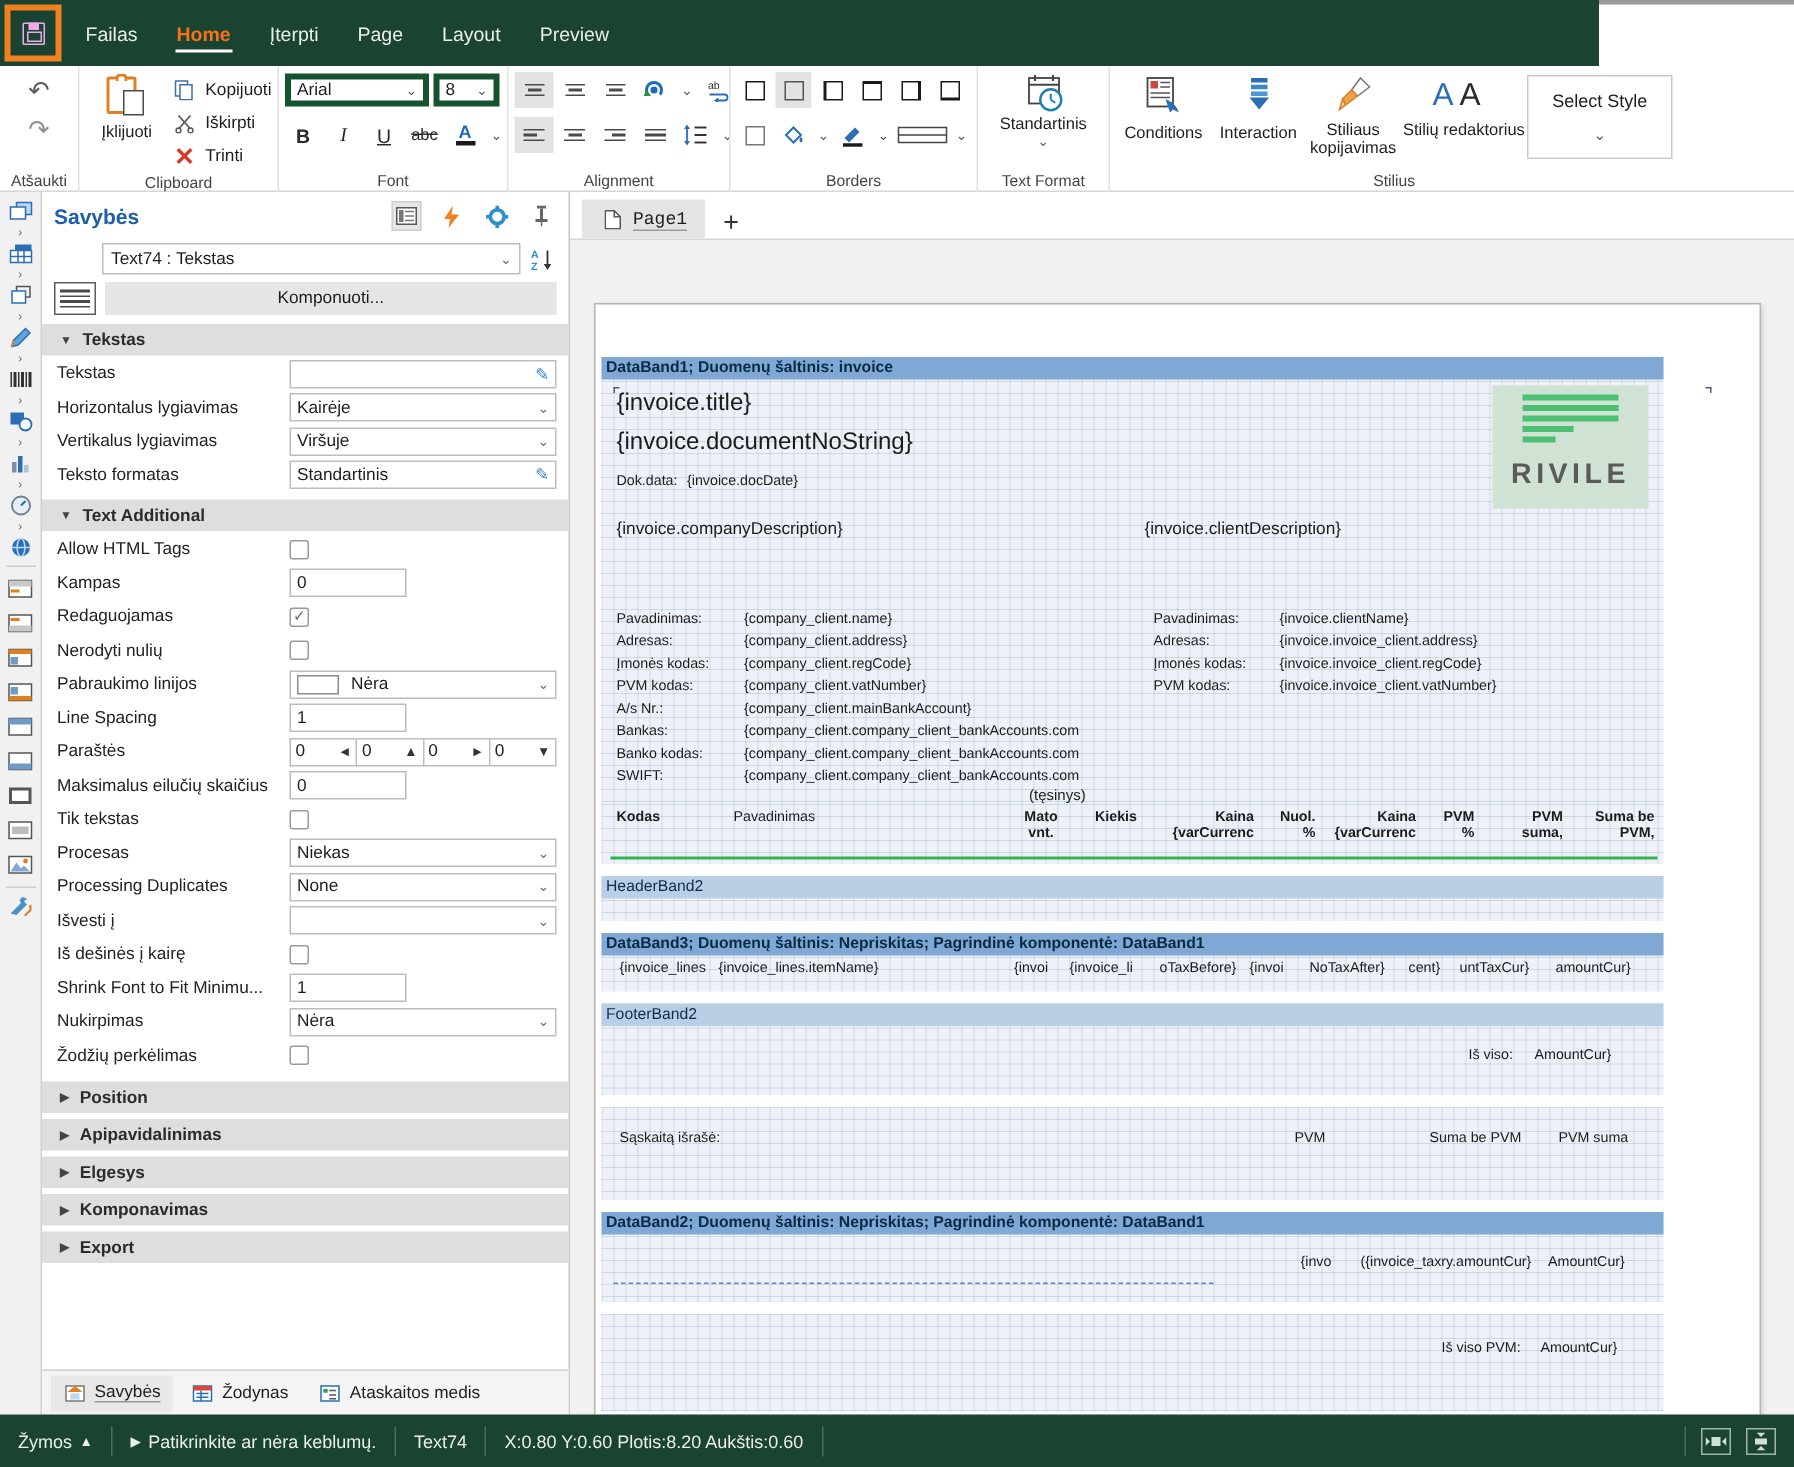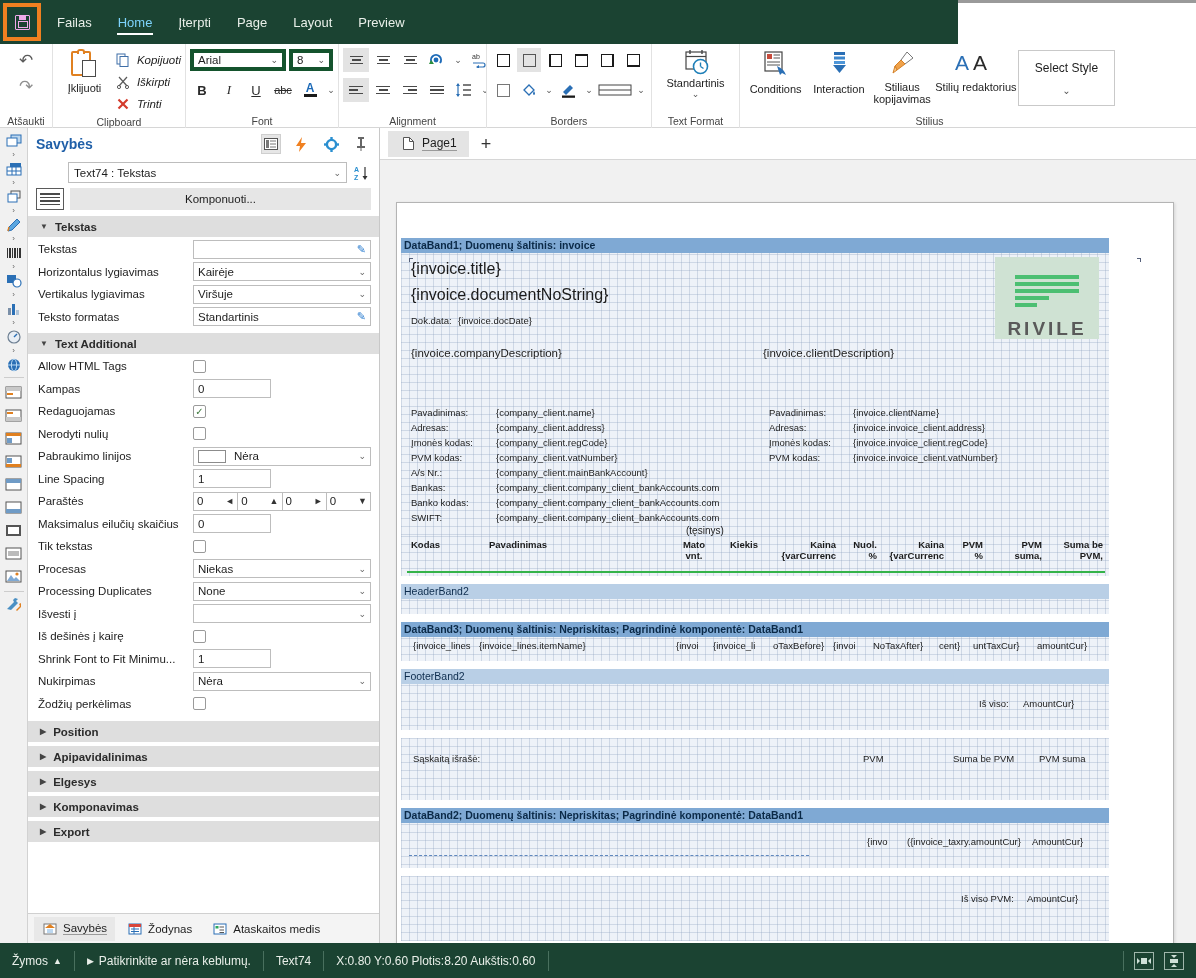--- a/index.html
+++ b/index.html
@@ -9,21 +9,21 @@
     overflow: hidden;
     font-family: "Liberation Sans", sans-serif;
     font-size: 12px;
     color: #1d1d1d;
     background: #ffffff;
   }
   #app { position: relative; width: 1196px; height: 978px; }
 
   
   .ribbon-tabs {
-    position: absolute; left: 0; top: 0; width: 958px; height: 44px;
+    position: absolute; left: 0; top: 0; width: 1066px; height: 44px;
     background: #1b4332; display: flex; align-items: flex-start;
   }
   .app-logo {
     width: 44px; height: 44px; display: flex; align-items: center; justify-content: center;
     background: #1b4332; position: relative;
   }
   .app-logo-inner {
     width: 38px; height: 38px; border: 4px solid #f08020; background: #1b4332;
     display: flex; align-items: center; justify-content: center;
   }
@@ -35,21 +35,21 @@
     background: #eda9e8;
   }
   .floppy::after {
     content: ""; position: absolute; left: 2.5px; bottom: 1px; width: 8px; height: 5px;
     border: 1.4px solid #eda9e8;
   }
   .rtab {
     display: flex; align-items: center; padding: 0 13px; color: #e9efe9;
     font-size: 13px; cursor: default; position: relative; height: 44px;
   }
-  .rtab.active { color: #7dd3fc; font-weight: normal; }
+  .rtab.active { color: #f97316; font-weight: bold; }
   .rtab.active::after {
     content: ""; position: absolute; left: 12px; right: 12px; bottom: 9px; height: 2px; background: #fff;
   }
 
   
   .ribbon-body {
     position: absolute; left: 0; top: 44px; width: 1196px; height: 84px;
     background: #ffffff; border-bottom: 1px solid #d6d6d6; display: flex;
   }
   .rgroup { position: relative; height: 84px; display: flex; flex-direction: column;
@@ -78,21 +78,21 @@
   .paste-clip {
     position: absolute; left: 8px; top: 0px; width: 8px; height: 5px;
     border: 2px solid #e08020; border-bottom: none; border-radius: 3px 3px 0 0; background:#fff;
   }
   .paste-sheet {
     position: absolute; left: 13px; top: 11px; width: 14px; height: 17px;
     border: 1.4px solid #4a4a4a; background: #fff;
   }
   .clip-paste-label { font-size: 11px; margin-top: 1px; }
   .clip-list { display: flex; flex-direction: column; justify-content: center; padding-top: 2px; }
-  .clip-item { display: flex; align-items: center; height: 22px; font-size: 11.5px; gap: 6px; padding-left: 3px; font-style: italic; }
+  .clip-item { display: flex; align-items: center; height: 22px; font-size: 11.5px; gap: 6px; padding-left: 3px; }
   .mini-ico { width: 16px; height: 16px; display: inline-flex; align-items: center; justify-content: center; }
 
   
   .grp-font { width: 153px; }
   .font-row { display: flex; align-items: center; gap: 3px; height: 26px; }
   .font-row.r2 { margin-top: 4px; }
   .sel-box {
     height: 22px; border: 4px solid #14532d; background: #fff; display: flex;
     align-items: center; padding: 0 4px; font-size: 11.5px; position: relative;
   }
@@ -201,22 +201,22 @@
     padding-left: 6px; gap: 4px;
   }
   .ptab { display: flex; align-items: center; gap: 5px; padding: 4px 8px; font-size: 11.5px; }
   .ptab.active { background: #e8e8e8; }
   .ptab.active span.lbl { border-bottom: 1.5px solid #9a9a9a; }
 
   
   .design-outer {
     position: absolute; left: 380px; top: 128px; width: 816px; height: 815px; background: #f1f1f1;
   }
-  .page-tabs { height: 32px; display: flex; align-items: center; padding-left: 8px; gap: 4px;
-               background: #fff; border-bottom: 1px solid #d6d6d6; }
+  .page-tabs { height: 32px; display: flex; align-items: flex-end; padding-left: 8px; gap: 4px;
+               background: #fff; border-bottom: 1px solid #d6d6d6; font-family: Liberation Mono, monospace; }
   .page-tab {
     display: flex; align-items: center; gap: 6px; background: #e4e4e4; padding: 5px 12px; font-size: 12px;
   }
   .page-tab .lbl { border-bottom: 1.5px solid #9a9a9a; }
   .plus-tab { font-size: 18px; color: #333; padding: 0 8px; line-height: 1; }
   .canvas-area {
     position: absolute; left: 0; top: 32px; width: 816px; height: 783px; background: #f1f1f1;
     overflow: hidden;
   }
   .page-sheet {
@@ -247,21 +247,21 @@
     position: absolute; font-size: 9.5px; color: #1b1b1b; white-space: nowrap;
     line-height: 1.15;
   }
   .tbox.big { font-size: 16px; }
   .corner { position: absolute; width: 4px; height: 4px; border: 1px solid #55607a; }
   .c-tl { left: -2px; top: -2px; border-right: none; border-bottom: none; }
   .c-tr { right: -2px; top: -2px; border-left: none; border-bottom: none; }
   .greenline { position: absolute; height: 2px; background: #34b34a; }
   .logo-box {
     position: absolute; background: #cfe2d3; display: flex; flex-direction: column;
-    align-items: center; justify-content: flex-start; padding-top: 18px;
+    align-items: center; justify-content: flex-start; padding-top: 6px;
   }
   .logo-bars { width: 64px; }
   .logo-bars i { display: block; height: 4px; background: #4cbf72; margin-bottom: 3px; }
   .logo-word { font-size: 19px; letter-spacing: 3px; color: #5a5a5a; font-weight: bold; margin-top: 8px; }
 
   
   .statusbar {
     position: absolute; left: 0; top: 943px; width: 1196px; height: 35px;
     background: #1b4332; color: #e9efe9; display: flex; align-items: center; font-size: 12px;
   }
@@ -1134,21 +1134,21 @@
                 <div class="logo-word">RIVILE</div>
               </div>
 
               <div class="tbox" style="left:285px;top:272px;font-size:10px"><span>(tęsinys)</span></div>
             </div>
           </div>
 
           <div class="band" style="height:40px">
             <div style="position:relative;height:40px">
               <div class="tbox" style="left:10px;top:4px;font-weight:bold"><span>Kodas</span></div>
-              <div class="tbox" style="left:88px;top:4px;font-weight:bold"><span>Pavadinimas</span></div>
+              <div class="tbox" style="left:88px;top:4px;font-weight:normal"><span>Pavadinimas</span></div>
               <div class="tbox" style="left:272px;top:4px;width:42px;text-align:center;font-weight:bold">
                 <span>Mato</span><br>
                 <span>vnt.</span>
               </div>
               <div class="tbox" style="left:318px;top:4px;width:50px;text-align:center;font-weight:bold"><span>Kiekis</span></div>
               <div class="tbox" style="left:370px;top:4px;width:65px;text-align:right;font-weight:bold">
                 <span>Kaina</span><br>
                 <span>{varCurrenc</span>
               </div>
               <div class="tbox" style="left:438px;top:4px;width:38px;text-align:right;font-weight:bold">

